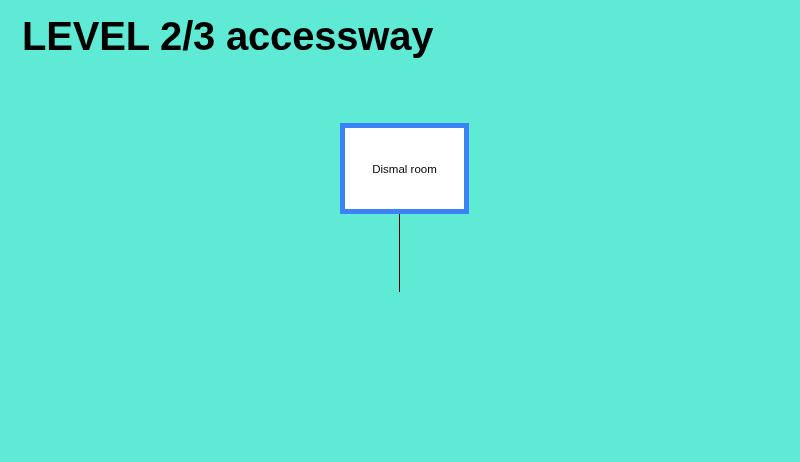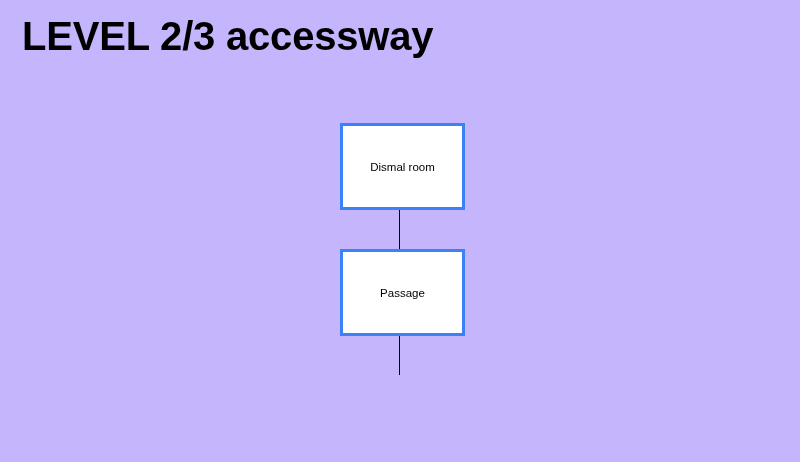--- a/index.html
+++ b/index.html
@@ -11,21 +11,21 @@
     height: 462px;
     background: #ffffff;
     font-family: "Liberation Sans", sans-serif;
     overflow: hidden;
     position: relative;
   }
   #canvas {
     position: relative;
     width: 800px;
     height: 462px;
-    background: #c4b5fd;
+    background: #5eead4;
   }
   #page-title {
     position: absolute;
     left: 22px;
     top: 12px;
     font-family: "Liberation Sans", sans-serif;
     font-size: 40px;
     font-weight: bold;
     line-height: 48px;
     color: #000000;
@@ -34,21 +34,21 @@
   }
   #flow {
     position: absolute;
     left: 340px;
     top: 123px;
     width: 121px;
   }
   .node {
     width: 119px;
     height: 81px;
-    border: 3px solid #3b82f6;
+    border: 5px solid #3b82f6;
     background: #ffffff;
     box-sizing: content-box;
     display: flex;
     align-items: center;
     justify-content: center;
     position: relative;
   }
   .node-label {
     font-family: "Liberation Sans", sans-serif;
     font-size: 11.5px;
@@ -81,23 +81,20 @@
   <div id="flow">
 
     <div class="node">
       <span class="node-label">Dismal room</span>
     </div>
 
     <div class="connector">
       <div class="connector-line"></div>
     </div>
 
-    <div class="node">
-      <span class="node-label">Passage</span>
-    </div>
 
     <div class="connector">
       <div class="connector-line"></div>
     </div>
 
 
   </div>
 </div>
 
 </body></html>

